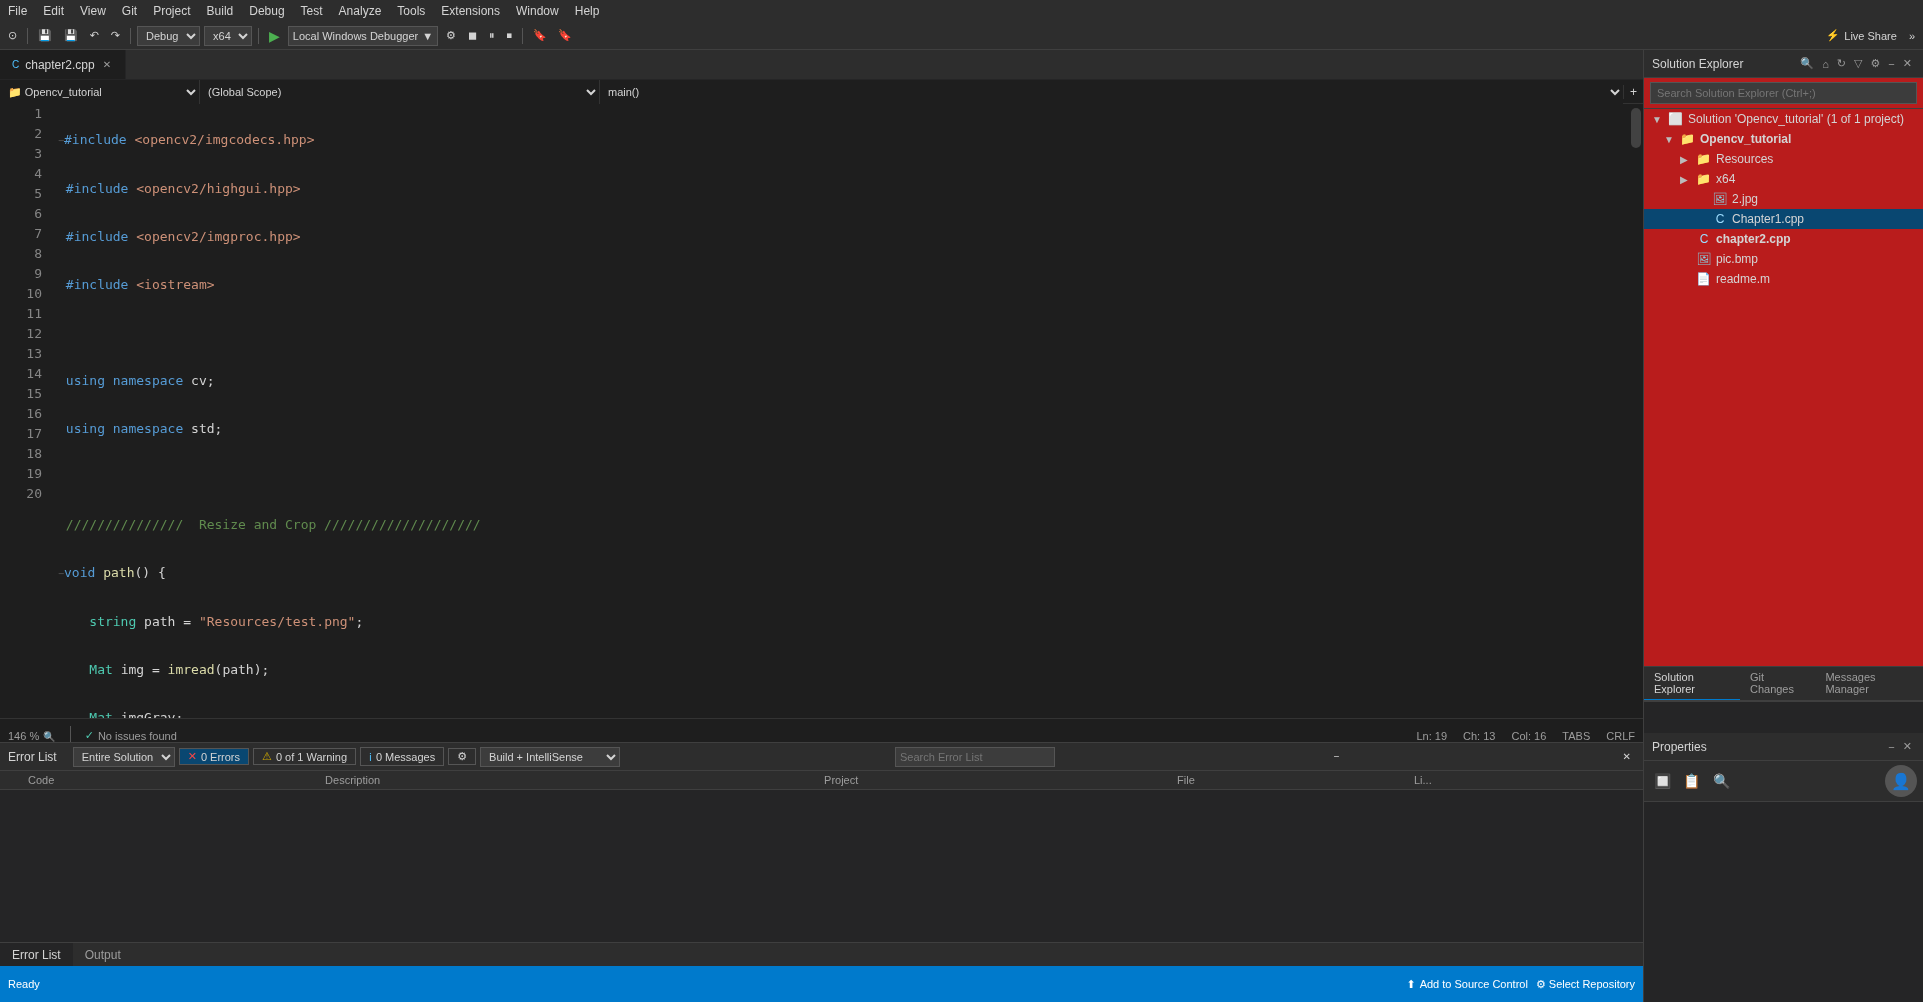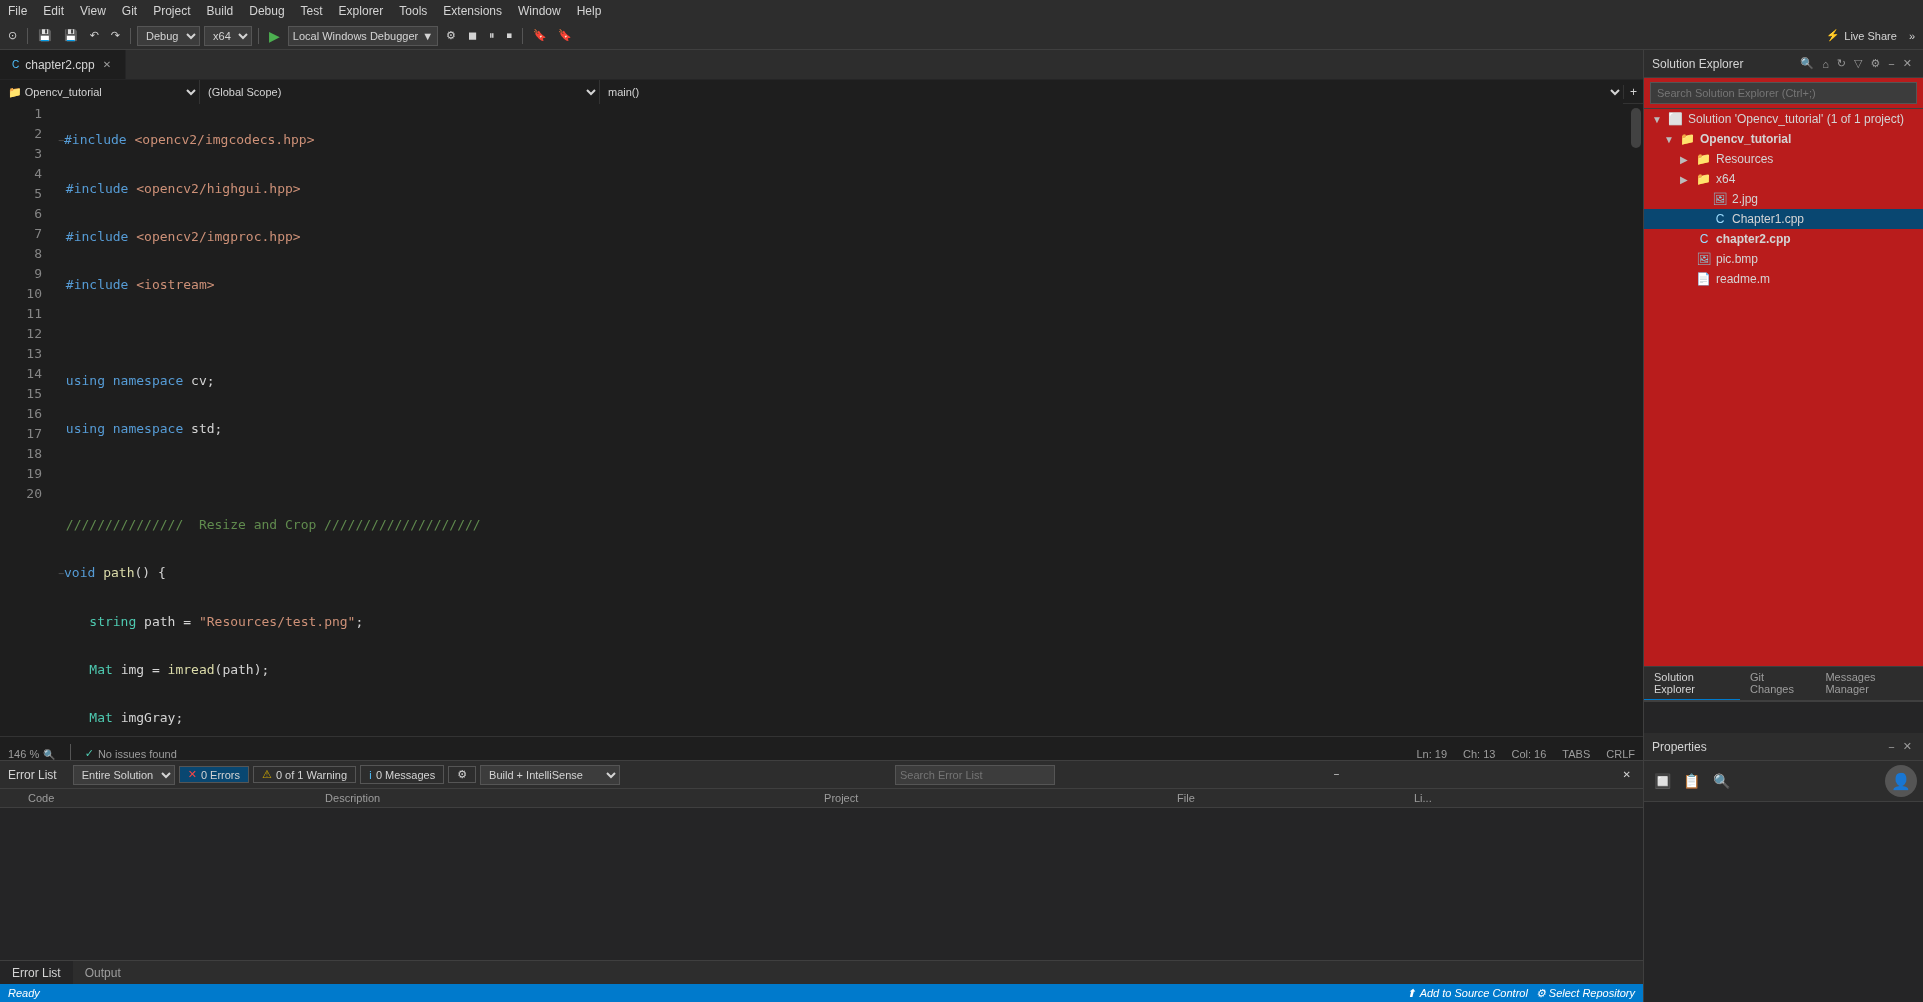--- a/index.html
+++ b/index.html
@@ -78,21 +78,21 @@
     .error-list-table { flex: 1; overflow: auto; }
     .error-table { width: 100%; border-collapse: collapse; }
     .error-table th { background: #2d2d2d; color: #9d9d9d; font-size: 11px; font-weight: normal; padding: 3px 8px; text-align: left; border-bottom: 1px solid #3f3f3f; cursor: pointer; }
     
     
     .bottom-tabs { background: #2d2d2d; display: flex; align-items: center; height: 24px; flex-shrink: 0; border-top: 1px solid #3f3f3f; }
     .bottom-tab { padding: 2px 12px; color: #9d9d9d; cursor: pointer; font-size: 12px; height: 24px; display: flex; align-items: center; }
     .bottom-tab.active { color: #d4d4d4; background: #252526; }
     
     
-    .bottom-status { background: #007acc; display: flex; align-items: center; padding: 0 8px; height: 18px; flex-shrink: 0; gap: 8px; font-style: italic; }
+    .bottom-status { background: #007acc; display: flex; align-items: center; padding: 0 8px; height: 36px; flex-shrink: 0; gap: 8px; }
     .bottom-status-item { color: #fff; font-size: 11px; display: flex; align-items: center; gap: 4px; cursor: pointer; }
     .bottom-status-right { margin-left: auto; display: flex; gap: 8px; }
     
     
     .side-panel { width: 280px; background: #b91c1c; display: flex; flex-direction: column; border-left: 1px solid #3f3f3f; flex-shrink: 0; }
     
     .side-panel-header { background: #2d2d2d; border-bottom: 1px solid #3f3f3f; padding: 4px 8px; display: flex; align-items: center; height: 28px; }
     .side-panel-title { color: #d4d4d4; font-size: 12px; font-weight: 500; flex: 1; }
     .side-panel-controls { display: flex; gap: 2px; }
     .side-ctrl-btn { background: none; border: none; color: #9d9d9d; cursor: pointer; padding: 1px 3px; font-size: 11px; }
@@ -136,21 +136,21 @@
 
 <div class="menu-bar">
   <div class="menu-item">File</div>
   <div class="menu-item">Edit</div>
   <div class="menu-item">View</div>
   <div class="menu-item">Git</div>
   <div class="menu-item">Project</div>
   <div class="menu-item">Build</div>
   <div class="menu-item">Debug</div>
   <div class="menu-item">Test</div>
-  <div class="menu-item">Explorer</div>
+  <div class="menu-item">Analyze</div>
   <div class="menu-item">Tools</div>
   <div class="menu-item">Extensions</div>
   <div class="menu-item">Window</div>
   <div class="menu-item">Help</div>
 </div>
 
 <div class="top-toolbar">
   <button class="toolbar-btn">⊙</button>
   <div class="toolbar-sep"></div>
   <button class="toolbar-btn">💾</button>

